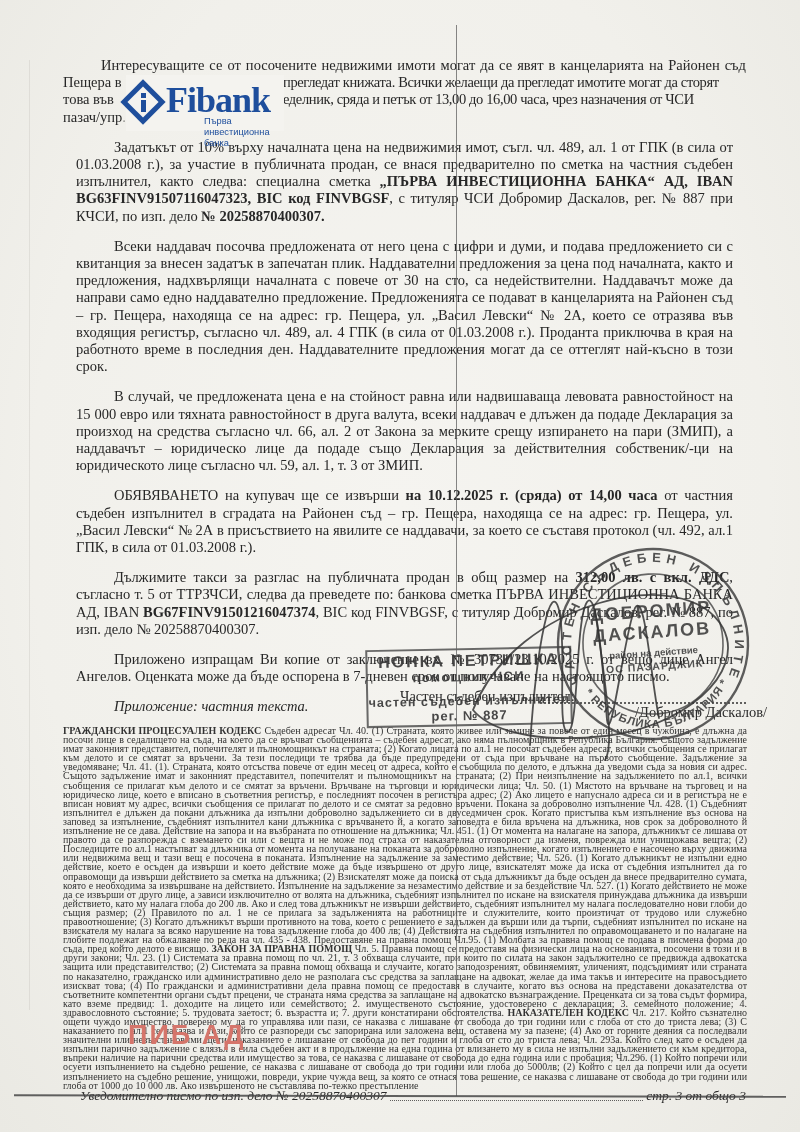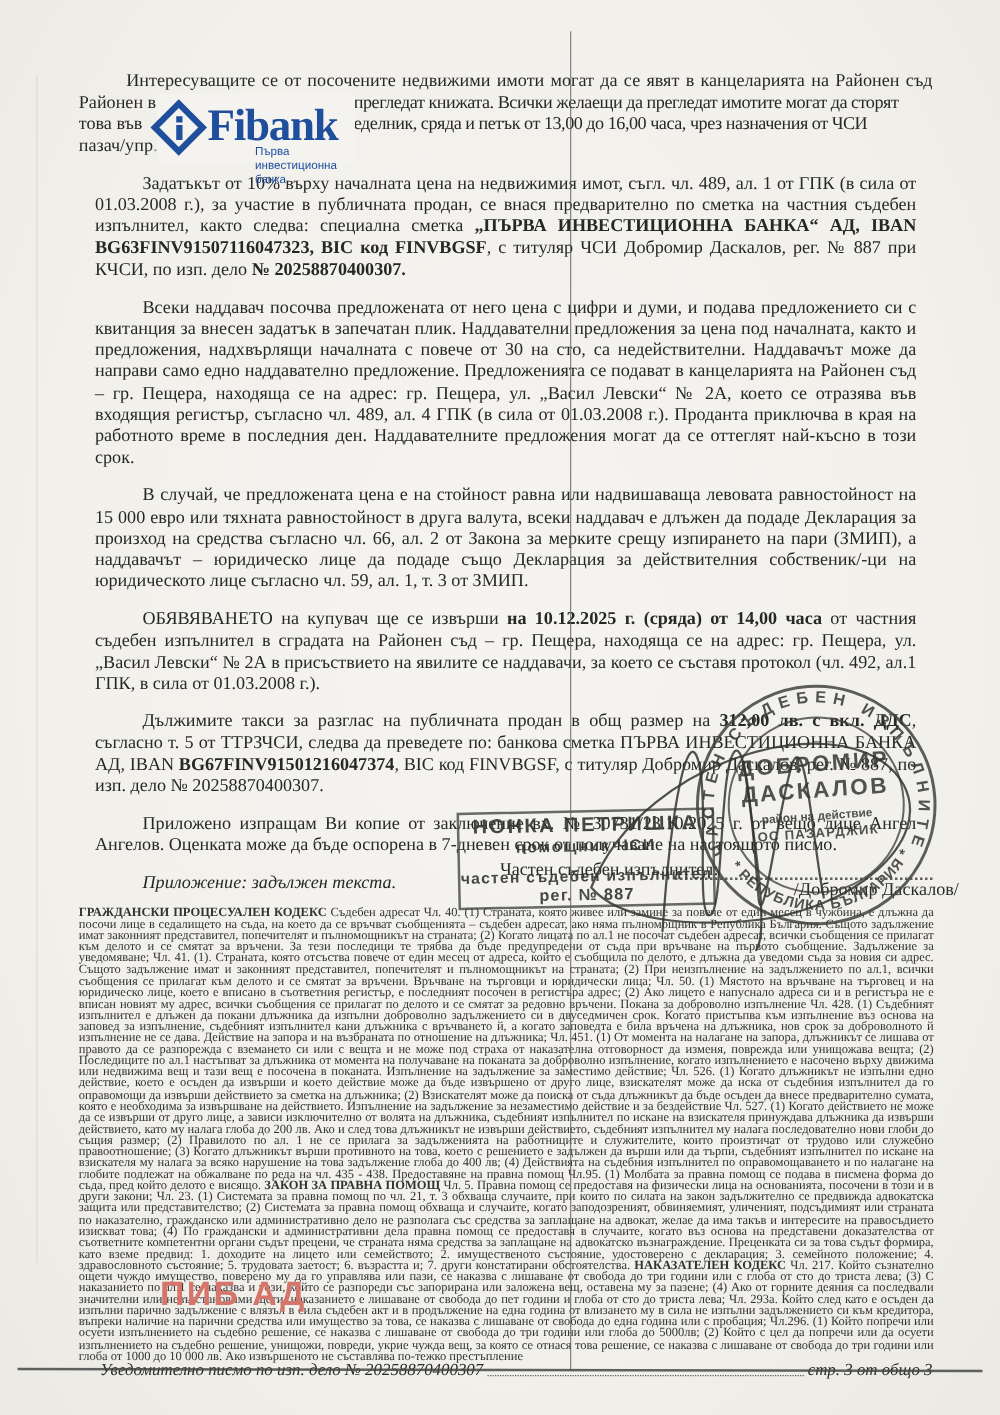--- a/index.html
+++ b/index.html
@@ -75,38 +75,38 @@
 <div class="page">
 
   <div class="fold"></div>
   <div class="bottom-edge"></div>
   <div class="left-edge"></div>
 
   <div class="docbody">
     <div class="p1">
       <div class="l ind jl">Интересуващите се от посочените недвижими имоти могат да се явят в канцеларията на Районен съд</div>
       <div class="l">
-        <span>Районен в</span>
+        <span>Пещера в</span>
         <span class="after">прегледат книжата. Всички желаещи да прегледат имотите могат да сторят</span>
       </div>
       <div class="l">
         <span>това във</span>
         <span class="after">еделник, сряда и петък от 13,00 до 16,00 часа, чрез назначения от ЧСИ</span>
       </div>
       <div class="l">
         <span>пазач/упр</span><span class="dots-faint">............</span>
       </div>
     </div>
     <p class="p"><span>Задатъкът от 10% върху началната цена на недвижимия имот, съгл. чл. 489, ал. 1 от ГПК (в сила от 01.03.2008 г.), за участие в публичната продан, се внася предварително по сметка на частния съдебен изпълнител, както следва: специална сметка </span><span class="b">„ПЪРВА ИНВЕСТИЦИОННА БАНКА“ АД, IBAN BG63FINV91507116047323, BIC код FINVBGSF</span><span>, с титуляр ЧСИ Добромир Даскалов, рег. № 887 при КЧСИ, по изп. дело </span><span class="b">№ 20258870400307.</span></p>
     <p class="p"><span>Всеки наддавач посочва предложената от него цена с цифри и думи, и подава предложението си с квитанция за внесен задатък в запечатан плик. Наддавателни предложения за цена под началната, както и предложения, надхвърлящи началната с повече от 30 на сто, са недействителни. Наддавачът може да направи само едно наддавателно предложение. Предложенията се подават в канцеларията на Районен съд – гр. Пещера, находяща се на адрес: гр. Пещера, ул. „Васил Левски“ № 2А, което се отразява във входящия регистър, съгласно чл. 489, ал. 4 ГПК (в сила от 01.03.2008 г.). Проданта приключва в края на работното време в последния ден. Наддавателните предложения могат да се оттеглят най-късно в този срок.</span></p>
     <p class="p"><span>В случай, че предложената цена е на стойност равна или надвишаваща левовата равностойност на 15 000 евро или тяхната равностойност в друга валута, всеки наддавач е длъжен да подаде Декларация за произход на средства съгласно чл. 66, ал. 2 от Закона за мерките срещу изпирането на пари (ЗМИП), а наддавачът – юридическо лице да подаде също Декларация за действителния собственик/-ци на юридическото лице съгласно чл. 59, ал. 1, т. 3 от ЗМИП.</span></p>
     <p class="p"><span>ОБЯВЯВАНЕТО на купувач ще се извърши </span><span class="b">на 10.12.2025 г. (сряда) от 14,00 часа</span><span> от частния съдебен изпълнител в сградата на Районен съд – гр. Пещера, находяща се на адрес: гр. Пещера, ул. „Васил Левски“ № 2А в присъствието на явилите се наддавачи, за което се съставя протокол (чл. 492, ал.1 ГПК, в сила от 01.03.2008 г.).</span></p>
     <p class="p"><span>Дължимите такси за разглас на публичната продан в общ размер на </span><span class="b">312,00 лв. с вкл. ДДС</span><span>, съгласно т. 5 от ТТРЗЧСИ, следва да преведете по: банкова сметка ПЪРВА ИНВЕСТИЦИОННА БАНКА АД, IBAN </span><span class="b">BG67FINV91501216047374</span><span>, BIC код FINVBGSF, с титуляр Добромир Даскалов, рег. № 887, по изп. дело № 20258870400307.</span></p>
     <p class="p"><span>Приложено изпращам Ви копие от заключение вх. № 30731/23.10.2025 г. от вещо лице Ангел Ангелов. Оценката може да бъде оспорена в 7-дневен срок от получаване на настоящото писмо.</span></p>
-    <p class="p"><span class="i">Приложение: задължен текста.</span></p>
+    <p class="p"><span class="i">Приложение: частния текста.</span></p>
   </div>
 
   <div class="logo">
     <div class="diamond">
       <div class="inner"></div>
       <div class="ibar">
         <div class="idot"></div>
         <div class="istem"></div>
       </div>
     </div>

